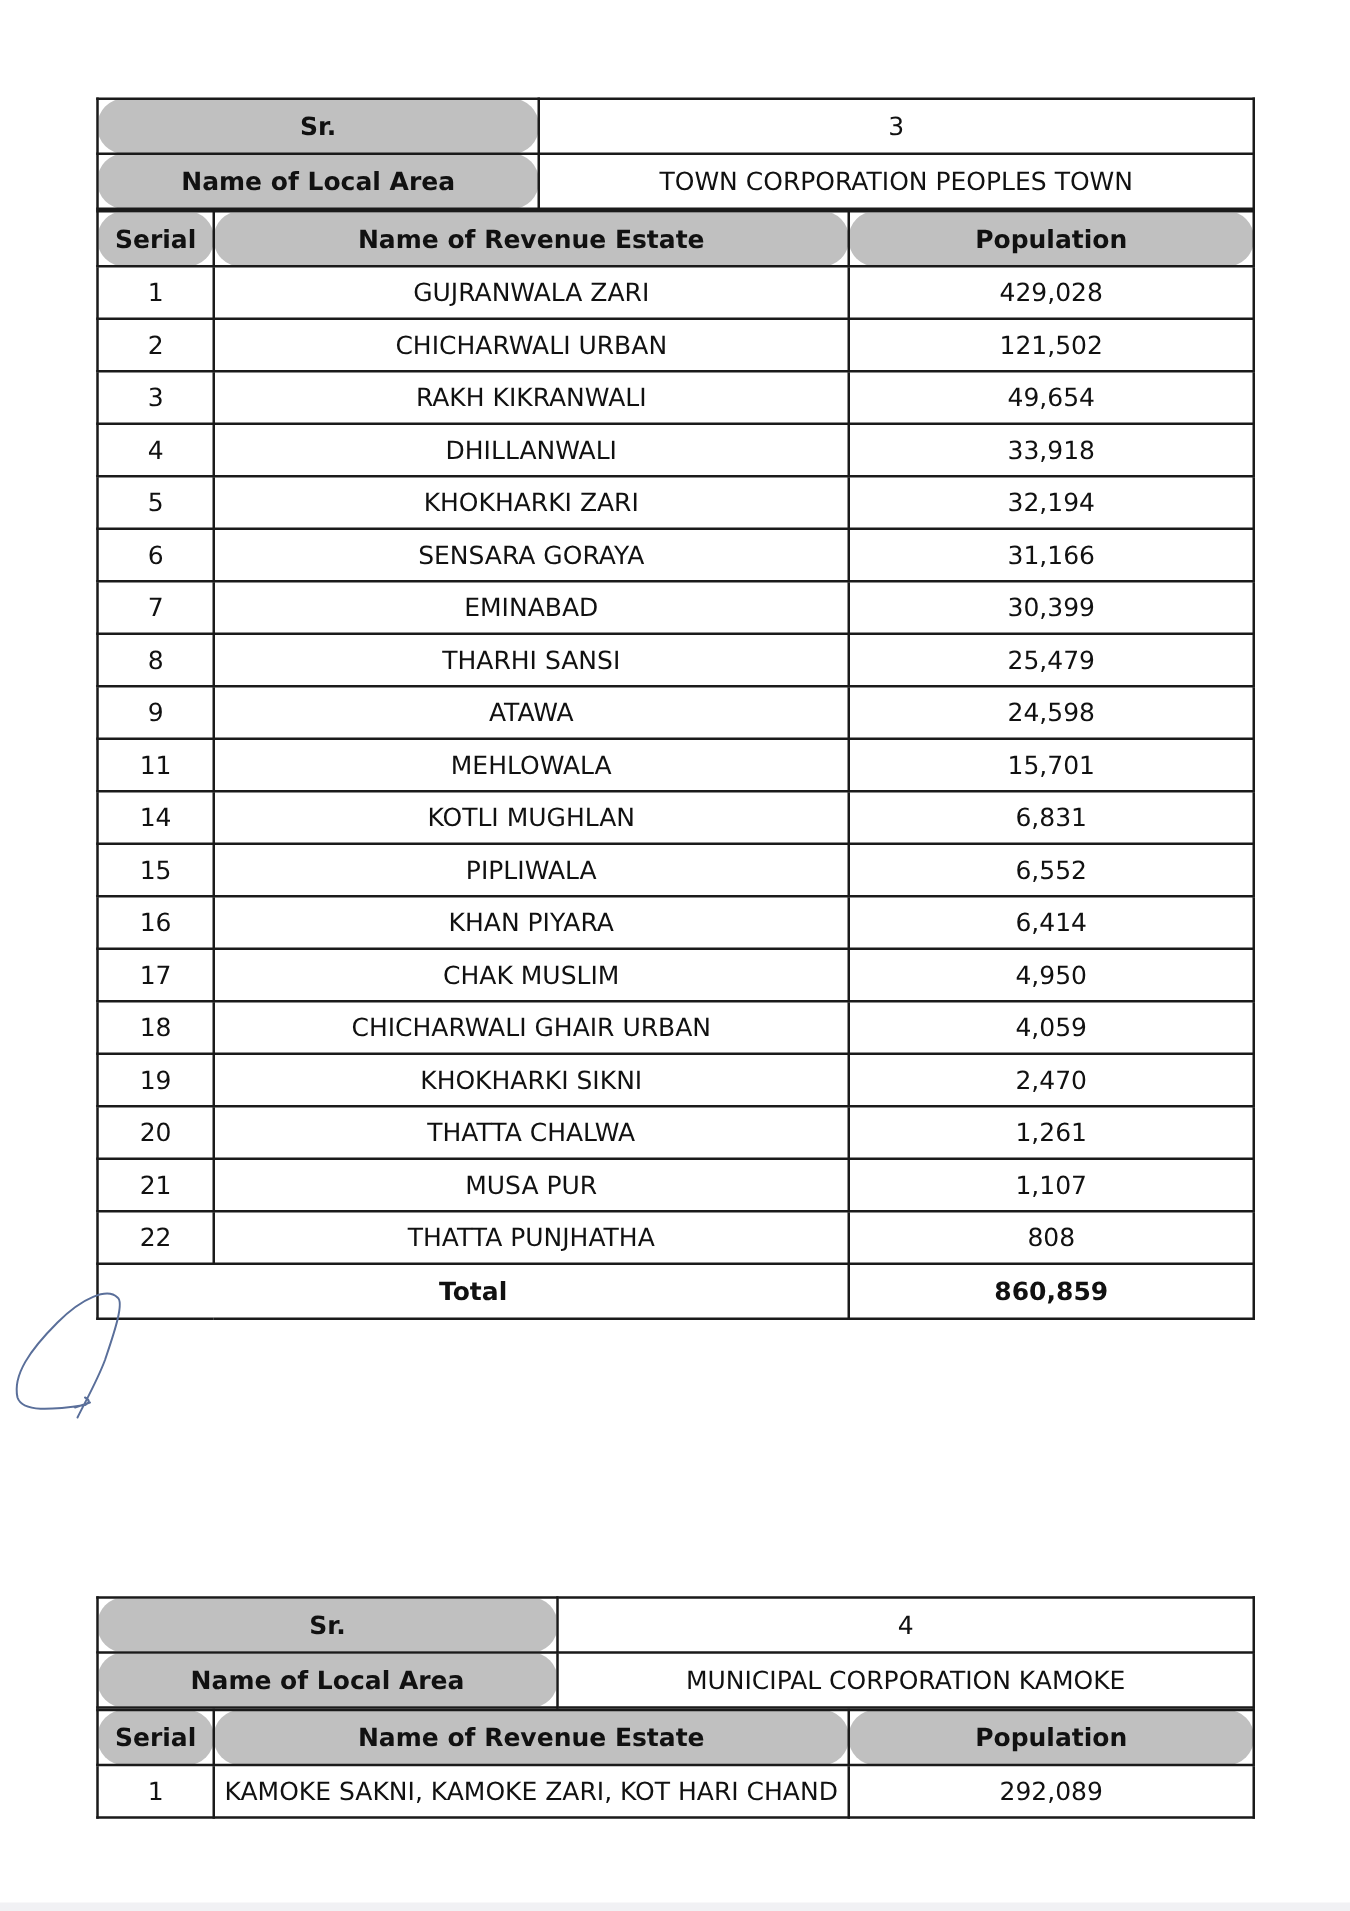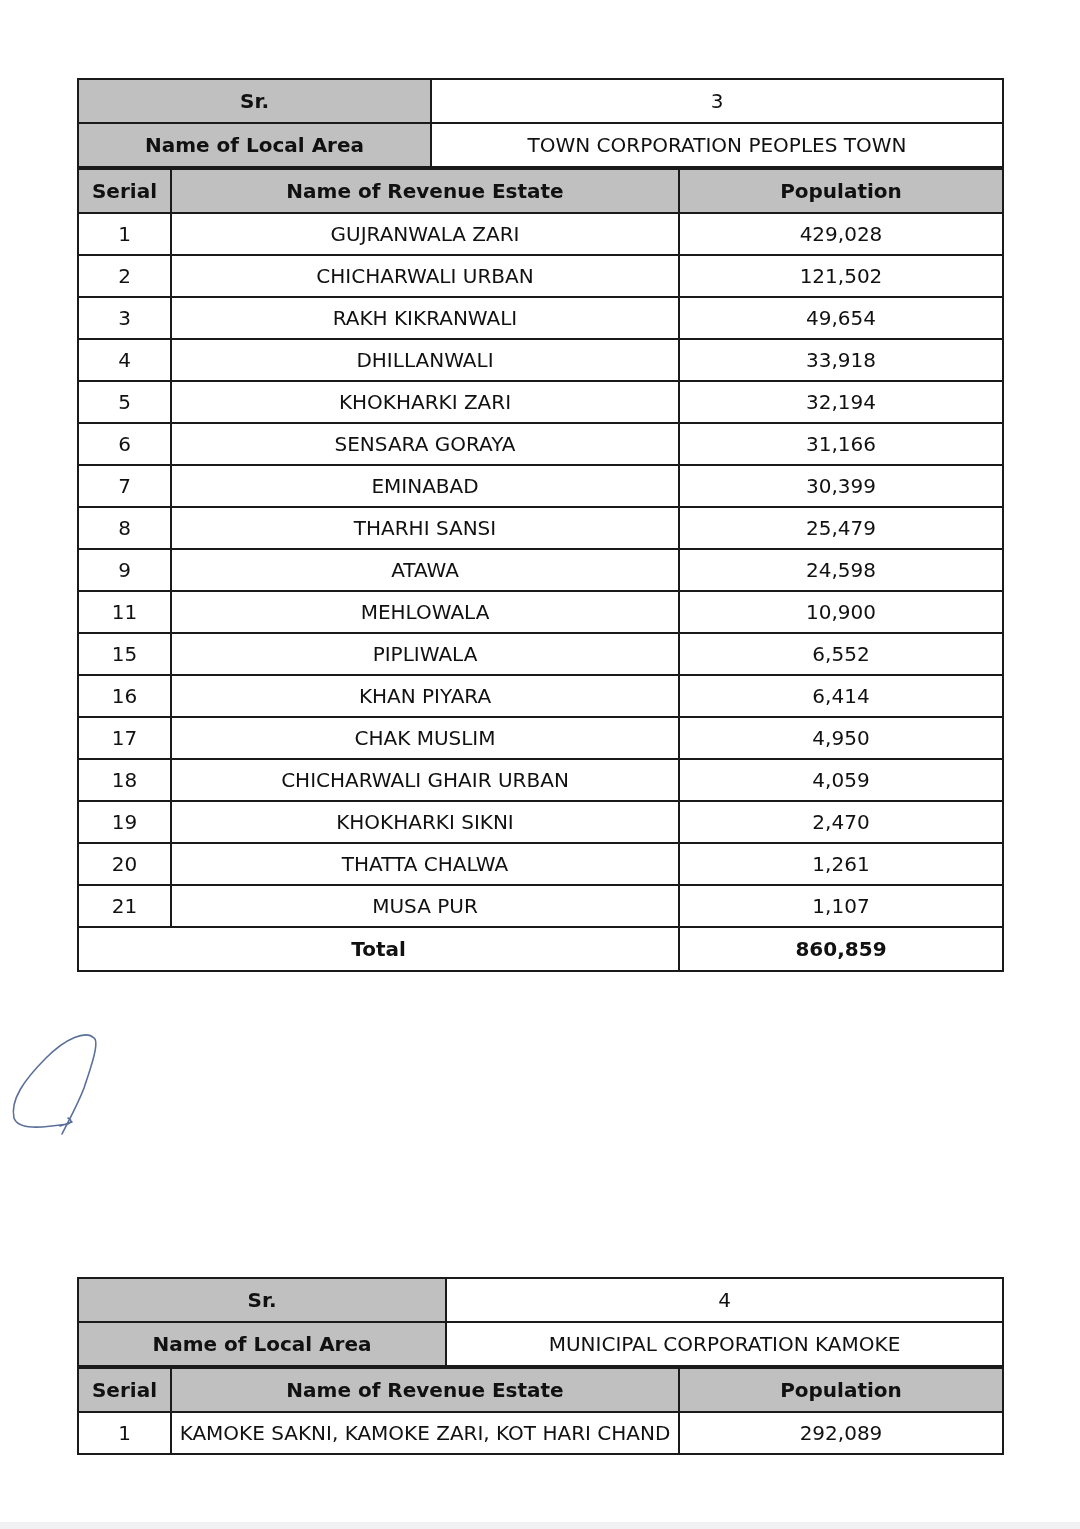--- a/index.html
+++ b/index.html
@@ -26,21 +26,21 @@
       border: 2px solid #1a1a1a;
       text-align: center;
       vertical-align: middle;
       font-size: 20px;
       padding: 0;
       height: 40px;
       line-height: 1;
       white-space: nowrap;
       overflow: hidden;
     }
-    .hdr { background: #c0c0c0; font-weight: bold; }
+    .hdr { background: #c0c0c0; font-weight: bold; border-radius: 21px; }
     .val { background: #ffffff; font-weight: normal; }
     .name { text-align: center; padding-left: 0; }
     .bold { font-weight: bold; }
     .rows td { height: 40px; }
     .bottom-band {
       position: absolute;
       left: 0; right: 0; bottom: 0;
       height: 7px;
       background: #f1f1f4;
     }
@@ -128,21 +128,26 @@
           <td class="val">25,479</td>
         </tr>
         <tr>
           <td class="val">9</td>
           <td class="val name">ATAWA</td>
           <td class="val">24,598</td>
         </tr>
         <tr>
           <td class="val">11</td>
           <td class="val name">MEHLOWALA</td>
-          <td class="val">10,900</td>
+          <td class="val">15,701</td>
+        </tr>
+        <tr>
+          <td class="val">14</td>
+          <td class="val name">KOTLI MUGHLAN</td>
+          <td class="val">6,831</td>
         </tr>
         <tr>
           <td class="val">15</td>
           <td class="val name">PIPLIWALA</td>
           <td class="val">6,552</td>
         </tr>
         <tr>
           <td class="val">16</td>
           <td class="val name">KHAN PIYARA</td>
           <td class="val">6,414</td>
@@ -164,20 +169,25 @@
         </tr>
         <tr>
           <td class="val">20</td>
           <td class="val name">THATTA CHALWA</td>
           <td class="val">1,261</td>
         </tr>
         <tr>
           <td class="val">21</td>
           <td class="val name">MUSA PUR</td>
           <td class="val">1,107</td>
+        </tr>
+        <tr>
+          <td class="val">22</td>
+          <td class="val name">THATTA PUNJHATHA</td>
+          <td class="val">808</td>
         </tr>
       </tbody>
     <tfoot>
       <tr>
         <td colspan="2" class="val bold" style="height:42px">Total</td>
         <td class="val bold">860,859</td>
       </tr>
     </tfoot>
   </table>
 </div>

